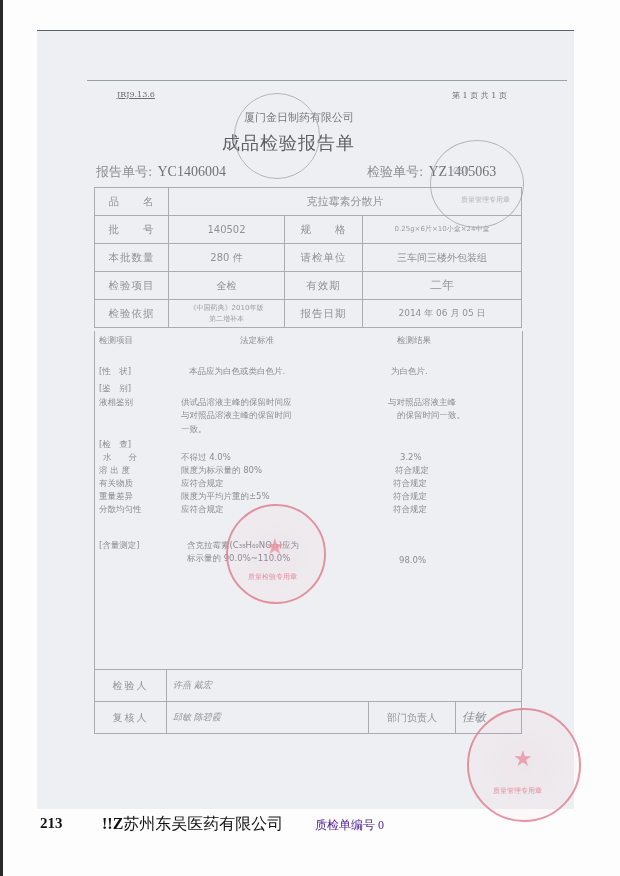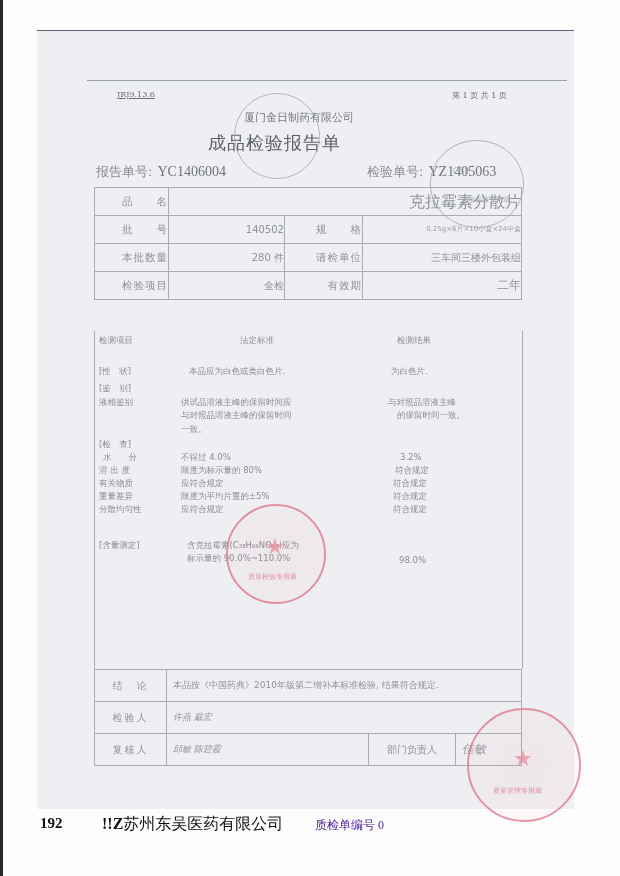--- a/index.html
+++ b/index.html
@@ -20,21 +20,21 @@
   .company { font-family: "DejaVu Sans", sans-serif; font-size: 11px; color: #777a80; }
   .title { font-family: "DejaVu Sans", sans-serif; font-size: 18px; color: #5c5f65; letter-spacing: 1px; }
   .num-label { font-family: "DejaVu Sans", sans-serif; font-size: 13px; color: #8a8d93; }
   .num-value { font-family: "Liberation Serif", serif; font-size: 14px; color: #6f7278; }
 
   table.info {
     position: absolute; left: 94px; top: 187px; width: 427px;
     border-collapse: collapse; table-layout: fixed;
   }
   table.info td {
-    border: 1px solid #a9adb3; height: 27px; text-align: right;
+    border: 1px solid #a9adb3; height: 27px; text-align: center;
     font-family: "DejaVu Sans", sans-serif; font-size: 10px; color: #8f9298; padding: 0;
     line-height: 11px;
   }
   table.info td.lbl { font-size: 10.5px; letter-spacing: 1px; }
   table.info td.tiny { font-size: 7px; color: #9a9da3; }
 
   .results {
     position: absolute; left: 94px; top: 331px; width: 427px; height: 338px;
     border-left: 1px solid #a9adb3; border-right: 1px solid #a9adb3;
   }
@@ -72,60 +72,69 @@
 
 <div class="outer-edge"></div>
 
 <div class="scan">
   <div class="scan-topline"></div>
 </div>
 
 <div class="abs small" style="left:117px;top:90px;text-decoration:underline;">JRJ9.13.6</div>
 <div class="abs small" style="left:452px;top:90px;">第 1 页  共 1 页</div>
 <div class="abs company" style="left:244px;top:110px;">厦门金日制药有限公司</div>
-<div class="abs title" style="left:208px;top:131px;">成品检验报告单</div>
+<div class="abs title" style="left:222px;top:131px;">成品检验报告单</div>
 
 <div class="abs" style="left:96px;top:161px;">
   <span class="num-label">报告单号:</span>
   <span class="num-value">YC1406004</span>
 </div>
 <div class="abs" style="left:367px;top:161px;">
   <span class="num-label">检验单号:</span>
   <span class="num-value">YZ1405063</span>
 </div>
 
 <table class="info">
   <colgroup>
       <col style="width:74px">
       <col style="width:116px">
       <col style="width:78px">
       <col style="width:159px">
     </colgroup>
   <tbody>
       <tr>
     <td class="lbl">品　　名</td>
-    <td colspan="3" style="font-size:16px;">克拉霉素分散片</td>
+    <td colspan="3" style="font-size:11px;">克拉霉素分散片</td>
   </tr>
   <tr>
     <td class="lbl">批　　号</td>
     <td>140502</td>
     <td class="lbl">规　　格</td>
     <td class="tiny">0.25g×6片×10小盒×24中盒</td>
   </tr>
   <tr>
     <td class="lbl">本批数量</td>
     <td>280 件</td>
     <td class="lbl">请检单位</td>
     <td>三车间三楼外包装组</td>
   </tr>
   <tr>
     <td class="lbl">检验项目</td>
     <td>全检</td>
     <td class="lbl">有效期</td>
     <td style="font-size:12px;">二年</td>
+  </tr>
+  <tr>
+    <td class="lbl">检验依据</td>
+    <td class="tiny">
+      <div>《中国药典》2010年版</div>
+      <div>第二增补本</div>
+    </td>
+    <td class="lbl">报告日期</td>
+    <td style="font-size:9px;">2014 年 06 月 05 日</td>
   </tr>
 </tbody>
   </table>
 
 <div class="results">
   <span class="rtext" style="left:4px;top:4px;">检测项目</span>
   <span class="rtext" style="left:145px;top:4px;">法定标准</span>
   <span class="rtext" style="left:302px;top:4px;">检测结果</span>
 
   <span class="rtext" style="left:4px;top:35px;">[性　状]</span>
@@ -169,24 +178,20 @@
 </div>
 
 <table class="sign">
   <colgroup>
       <col style="width:72px">
       <col style="width:202px">
       <col style="width:87px">
       <col style="width:66px">
     </colgroup>
   <tbody>
-      <tr>
-    <td class="lbl">结　论</td>
-    <td colspan="3">本品按《中国药典》2010年版第二增补本标准检验, 结果符合规定.</td>
-  </tr>
   <tr>
     <td class="lbl">检验人</td>
     <td colspan="3" class="sig">许燕 戴宏</td>
   </tr>
   <tr>
     <td class="lbl">复核人</td>
     <td class="sig">邱敏 陈碧霞</td>
     <td class="lbl" style="letter-spacing:0;">部门负责人</td>
     <td class="sig" style="font-size:12px;">佳敏</td>
   </tr>
@@ -201,16 +206,16 @@
 <div class="seal-red" style="left:226px;top:504px;width:96px;height:96px;">
   <span class="star" style="left:37px;top:30px;">★</span>
   <span class="seal-text" style="left:20px;top:66px;color:#e07a8e;font-size:7px;">质量检验专用章</span>
 </div>
 <div class="seal-red" style="left:467px;top:708px;width:110px;height:110px;">
   <span class="star" style="left:44px;top:38px;">★</span>
   <span class="seal-text" style="left:24px;top:76px;color:#e07a8e;font-size:7px;">质量管理专用章</span>
 </div>
 
 <div class="footer">
-  <span class="footer-num">192</span>
+  <span class="footer-num">213</span>
   <span class="footer-co"><b>!!Z</b><span>苏州东吴医药有限公司</span></span>
   <span class="footer-qc"><span>质检单编号</span> <span>0</span></span>
 </div>
 
 </body></html>

